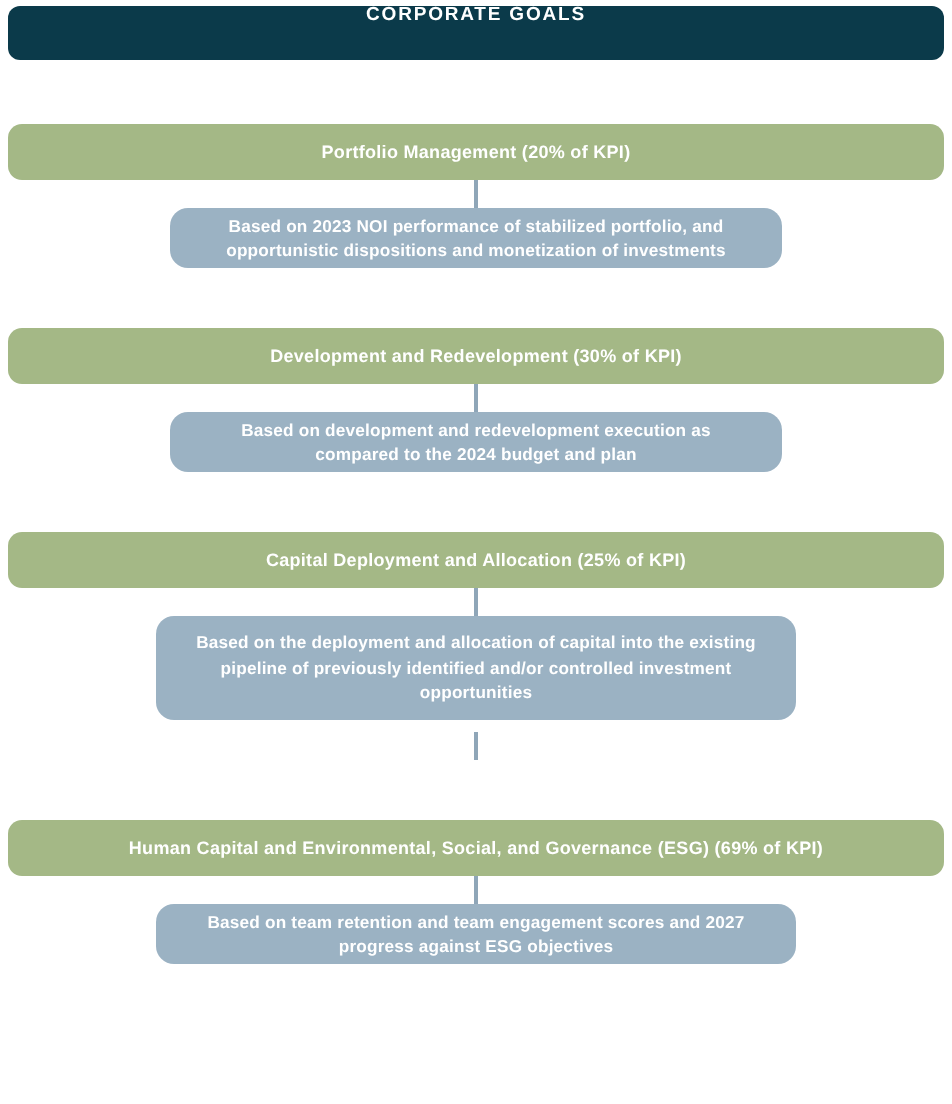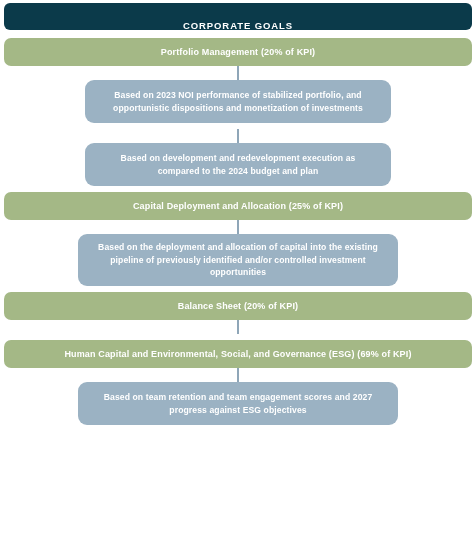--- a/index.html
+++ b/index.html
@@ -25,21 +25,21 @@
     align-items: center;
   }
 
   
   .header-bar {
     width: 468px;
     height: 27px;
     background: #0b3a4a;
     border-radius: 6px;
     display: flex;
-    align-items: flex-end;
+    align-items: flex-start;
     justify-content: center;
     flex: none;
   }
   .header-title {
     color: #ffffff;
     font-size: 9.5px;
     font-weight: bold;
     letter-spacing: 0.9px;
     line-height: 1;
     text-align: center;
@@ -50,20 +50,21 @@
     width: 468px;
     height: 28px;
     background: #a4b886;
     border-radius: 7px;
     display: flex;
     align-items: center;
     justify-content: center;
     flex: none;
     box-sizing: border-box;
     padding: 0 6px;
+    margin-top: 24px;
   }
   .goal-label {
     color: #ffffff;
     font-size: 9px;
     font-weight: bold;
     letter-spacing: 0.15px;
     line-height: 1.15;
     text-align: center;
   }
 
@@ -81,21 +82,21 @@
     border-radius: 9px;
     display: flex;
     align-items: center;
     justify-content: center;
     flex: none;
     box-sizing: border-box;
     padding: 8px 14px;
   }
   .desc-box.w-narrow { width: 306px; }
   .desc-box.w-wide   { width: 320px; }
-  .desc-box.h-2line  { height: 43px; }
+  .desc-box.h-2line  { height: 30px; }
   .desc-box.h-3line  { height: 52px; }
 
   .desc-text {
     color: #ffffff;
     font-size: 8.6px;
     font-weight: bold;
     line-height: 1.45;
     text-align: center;
     letter-spacing: 0.1px;
   }
@@ -117,40 +118,40 @@
   <div class="goal-bar">
     <span class="goal-label">Portfolio Management (20% of KPI)</span>
   </div>
   <div class="connector c-top"></div>
   <div class="desc-box w-narrow h-2line">
     <span class="desc-text">Based on 2023 NOI performance of stabilized portfolio, and opportunistic dispositions and monetization of investments</span>
   </div>
 
   <div class="gap-xs"></div>
 
+  <div class="goal-bar">
+    <span class="goal-label">Development and Redevelopment (30% of KPI)</span>
+  </div>
   <div class="connector c-top"></div>
   <div class="desc-box w-narrow h-2line">
     <span class="desc-text">Based on development and redevelopment execution as compared to the 2024 budget and plan</span>
   </div>
 
   <div class="gap-xs"></div>
 
   <div class="goal-bar">
     <span class="goal-label">Capital Deployment and Allocation (25% of KPI)</span>
   </div>
   <div class="connector c-top"></div>
   <div class="desc-box w-wide h-3line">
     <span class="desc-text">Based on the deployment and allocation of capital into the existing pipeline of previously identified and/or controlled investment opportunities</span>
   </div>
 
   <div class="gap-xs"></div>
 
-  <div class="goal-bar">
-    <span class="goal-label">Balance Sheet (20% of KPI)</span>
-  </div>
   <div class="connector c-top"></div>
 
   <div class="gap-xs"></div>
 
   <div class="goal-bar">
     <span class="goal-label">Human Capital and Environmental, Social, and Governance (ESG) (69% of KPI)</span>
   </div>
   <div class="connector c-top"></div>
   <div class="desc-box w-wide h-2line">
     <span class="desc-text">Based on team retention and team engagement scores and 2027 progress against ESG objectives</span>

